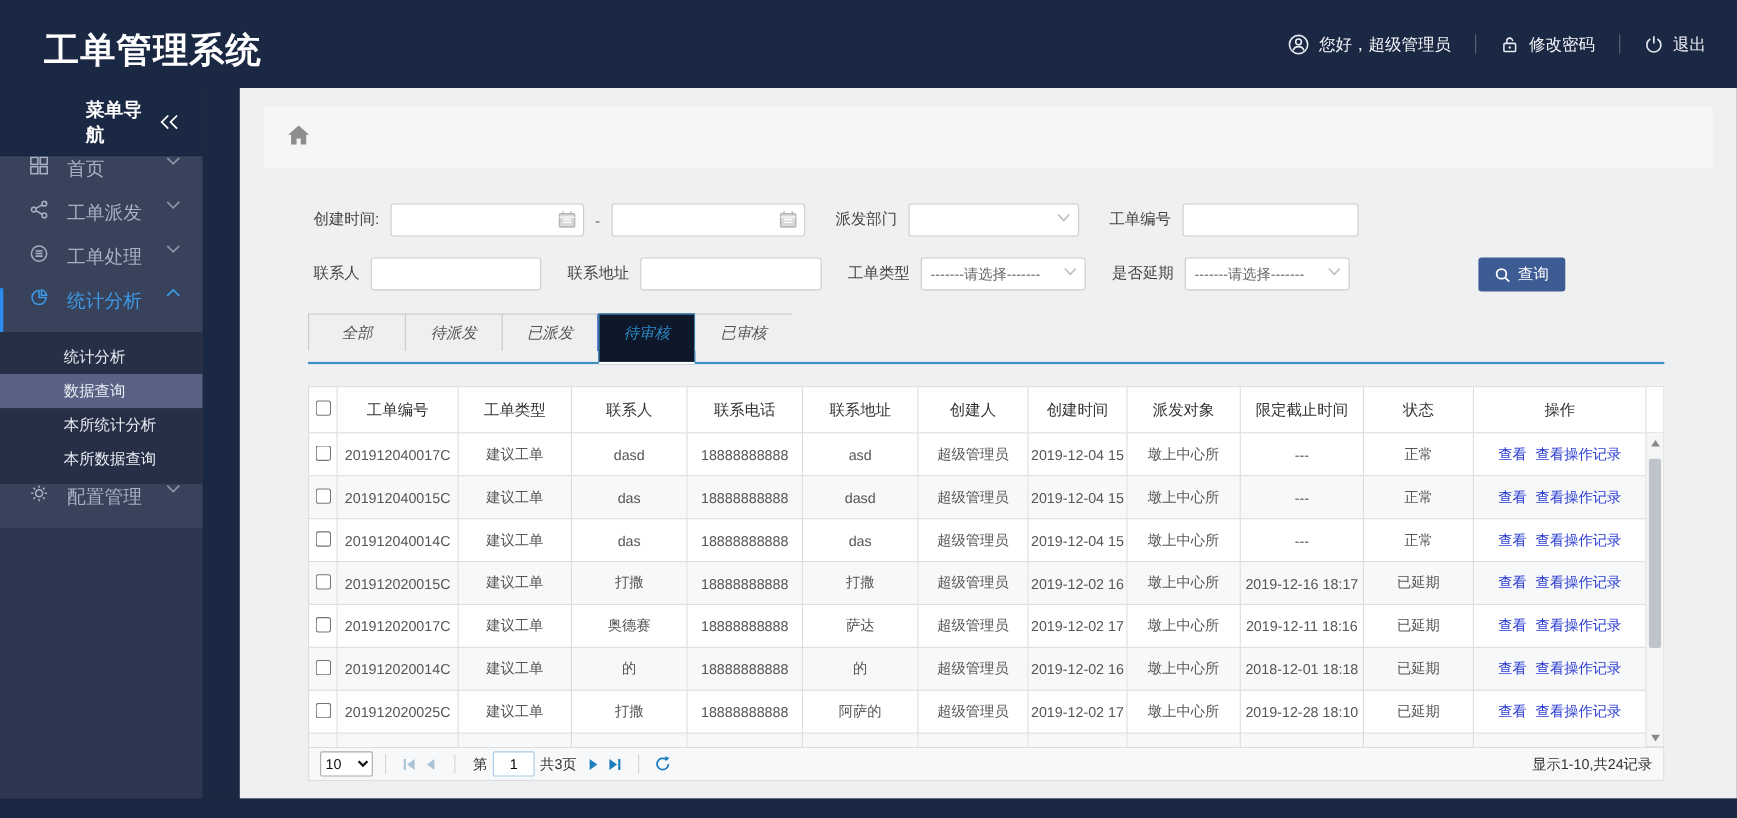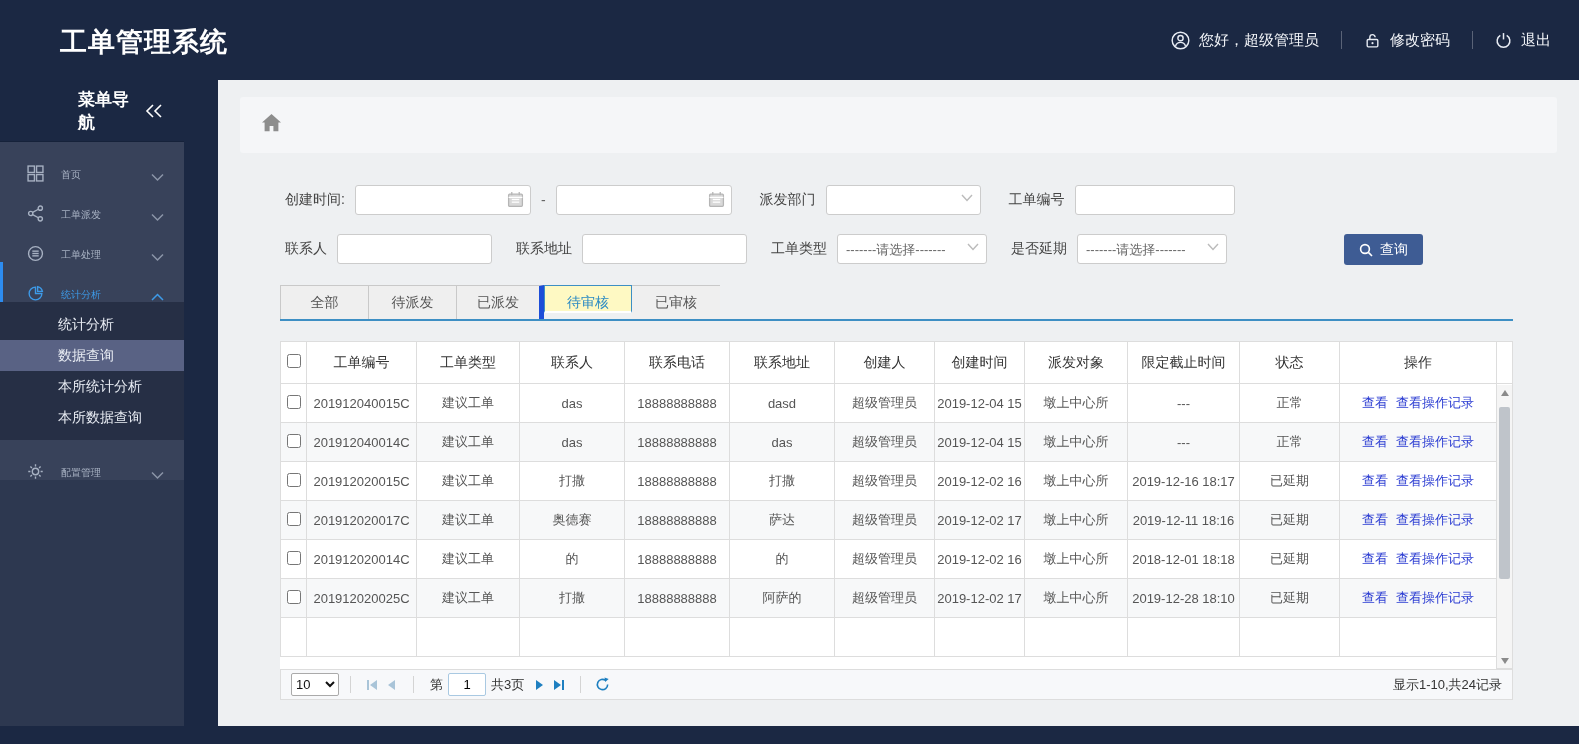--- a/index.html
+++ b/index.html
@@ -5,32 +5,32 @@
   * { margin:0; padding:0; box-sizing:border-box; }
   html,body { width:1579px; height:744px; }
   body {
     position:relative;
     font-family:"Liberation Sans","DejaVu Sans",sans-serif;
     background:#1b2843;
     overflow:hidden;
   }
   
   .topbar { position:absolute; top:0; left:0; width:1579px; height:80px; background:#1b2843; z-index:5; }
-  .app-title { position:absolute; left:40px; top:24px; color:#fff; font-size:27px; font-weight:bold; letter-spacing:1px;margin-left:20px; }
+  .app-title { position:absolute; left:40px; top:24px; color:#fff; font-size:32px; font-weight:bold; letter-spacing:1px; }
   .top-right { position:absolute; right:28px; top:0; height:80px; display:flex; align-items:center; color:#f2f4f8; font-size:15px; }
   .top-item { display:flex; align-items:center; gap:9px; cursor:pointer; }
   .top-divider { width:1px; height:18px; background:rgba(255,255,255,.28); margin:0 22px; }
   .tico { display:inline-flex; }
   
   .sidebar { position:absolute; top:80px; left:0; width:184px; height:646px; background:#2d3850; z-index:4; }
   .sb-head { height:62px; background:#1b2843; border-bottom:1px solid #16223a; display:flex; align-items:center; padding:0 20px 0 78px; color:#fff; font-size:17px; font-weight:bold; }
   .sb-head .sb-title { flex:1; }
   .sb-collapse { cursor:pointer; display:inline-flex; }
   .sb-menu { background:#38425a; }
-  .sb-item { height:40px; display:flex; align-items:flex-end; padding:0 20px 0 27px; color:#a7b1c2; font-size:10px; cursor:pointer; }
+  .sb-item { height:40px; display:flex; align-items:flex-start; padding:0 20px 0 27px; color:#a7b1c2; font-size:17px; cursor:pointer; }
   .sb-item .sb-ico { width:19px; margin-right:15px; display:inline-flex; }
   .sb-item .sb-label { flex:1; }
   .sb-item .sb-caret { display:inline-flex; }
   .sb-item.active { color:#3d9ae8; border-left:3px solid #2d8cf0; padding-left:24px; }
   .sb-sub { background:#262f45; padding:7px 0; }
   .sb-subitem { height:31px; line-height:31px; padding-left:58px; color:#e9edf4; font-size:14px; cursor:pointer; }
   .sb-subitem.selected { background:#596284; }
   
   .main { position:absolute; top:80px; left:218px; width:1361px; height:646px; background:#eef0f2; overflow:hidden; }
   .breadcrumb { margin:17px 22px 0 22px; height:56px; background:#f5f6f8; border-radius:3px; display:flex; align-items:center; padding-left:22px; }
@@ -47,23 +47,23 @@
   .gap28 { width:28px; }
   .gap24 { width:24px; }
   .select-wrap { position:relative; display:inline-flex; }
   .sel { appearance:none; -webkit-appearance:none; height:30px; border:1px solid #ccc; border-radius:3px; background:#fff; font-size:13px; color:#666; padding:0 26px 0 8px; outline:none; font-family:inherit; }
   .sel.w155 { width:155px; }
   .sel.w175 { width:150px; }
   .caret { position:absolute; right:8px; top:9px; pointer-events:none; display:inline-flex; }
   .btn-query { position:absolute; right:96px; top:0; height:31px; padding:0 15px; background:#3e5c94; color:#fff; border:none; border-radius:3px; font-size:14px; display:flex; align-items:center; gap:7px; cursor:pointer; font-family:inherit; }
   
   .tabs { margin:21px 66px 0 62px; border-bottom:2px solid #3d8fc4; display:flex; }
-  .tab { width:88px; height:34px; line-height:33px; text-align:center; font-size:14px; color:#555; background:#efefef; border:1px solid #c9c9c9; border-bottom:none; border-right:none; cursor:pointer; }
-  .tab:nth-child(3) { border-right:5px solid #1d4ed8; }
-  .tab.active { background:#fef9c3; color:#2a8ac4; border:1px solid #3d8fc4; border-bottom:2px solid #fff; margin-bottom:-2px; height:28px; }
+  .tab { width:88px; height:34px; line-height:33px; text-align:center; font-size:14px; color:#555; background:#efefef; border:1px solid #c9c9c9; border-bottom:none; border-right:none; cursor:pointer;font-style:italic; }
+  .tab:nth-child(3) { border-right:1px solid #1d4ed8; }
+  .tab.active { background:#0f172a; color:#2a8ac4; border:1px solid #3d8fc4; border-bottom:2px solid #fff; margin-bottom:-2px; height:46px; }
   .tab.active + .tab { border-left:none; }
   
   .tblwrap { margin:20px 66px 0 62px; height:328px; position:relative; background:#fff; overflow:hidden; }
   table.grid { border-collapse:collapse; table-layout:fixed; width:1216px; }
   .grid th { height:42px; font-size:14px; font-weight:normal; color:#333; border:1px solid #ddd; background:#fff; text-align:center; }
   .grid td { height:39px; font-size:13px; color:#555; border:1px solid #ddd; text-align:center; overflow:hidden; white-space:nowrap; }
   .grid tr:nth-child(even) td { background:#f7f8f9; }
   .grid input[type=checkbox] { width:14px; height:14px; cursor:pointer; }
   .cell-blue { color:#2b3cd2; }
   .cell-red { color:#e01f1f; }
@@ -352,20 +352,34 @@
           <th>创建时间</th>
           <th>派发对象</th>
           <th>限定截止时间</th>
           <th>状态</th>
           <th>操作</th>
         </tr>
       </thead>
       <tbody>
           <tr>
             <td><input type="checkbox" style=""></td>
+            <td>201912040017C</td>
+            <td>建议工单</td>
+            <td>dasd</td>
+            <td>18888888888</td>
+            <td>asd</td>
+            <td>超级管理员</td>
+            <td>2019-12-04 15</td>
+            <td>墩上中心所</td>
+            <td>---</td>
+            <td class="cell-blue">正常</td>
+            <td><a>查看</a><a>查看操作记录</a></td>
+          </tr>
+          <tr>
+            <td><input type="checkbox" style=""></td>
             <td>201912040015C</td>
             <td>建议工单</td>
             <td>das</td>
             <td>18888888888</td>
             <td>dasd</td>
             <td>超级管理员</td>
             <td>2019-12-04 15</td>
             <td>墩上中心所</td>
             <td>---</td>
             <td class="cell-blue">正常</td>

